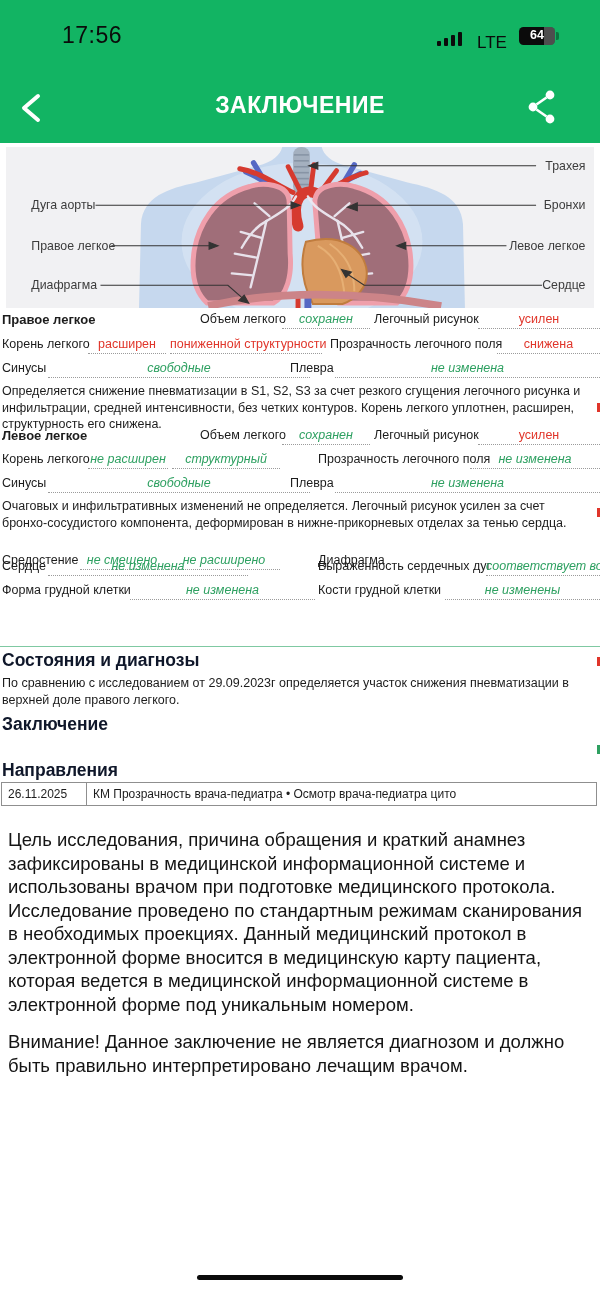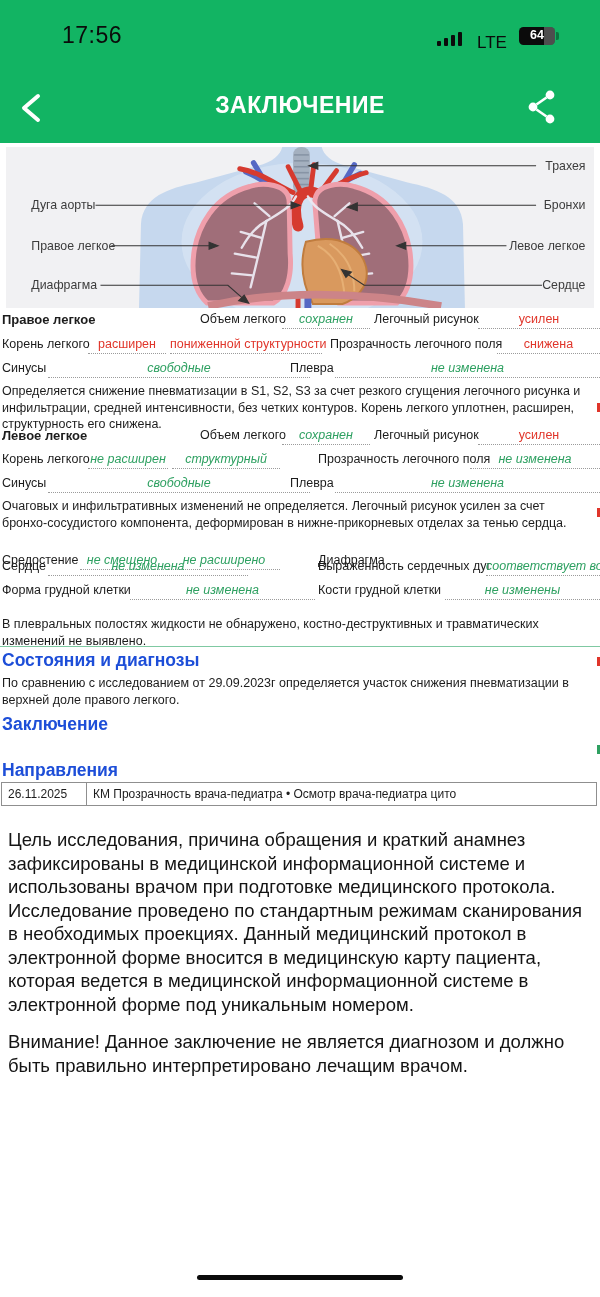--- a/index.html
+++ b/index.html
@@ -36,21 +36,21 @@
   .report{position:absolute;left:0;top:312px;width:600px;height:500px;font-size:12.5px;color:#1c1c1c;}
   .frow{position:absolute;left:0;width:600px;height:20px;}
   .frow .lbl{position:absolute;top:0;white-space:nowrap;}
   .frow .ttl{font-weight:700;font-size:13px;}
   .frow .val{position:absolute;top:0;height:16px;line-height:15px;text-align:center;border-bottom:1px dotted #9b9b9b;white-space:nowrap;}
   .frow .val.clip{overflow:hidden;text-align:left;}
   .g{color:#2ea061;font-style:italic;}
   .r{color:#e0352a;}
   .fpara{position:absolute;left:2px;width:590px;line-height:16.5px;}
   .divider{position:absolute;left:0;width:600px;height:0;border-top:1.5px solid #7fc9a2;}
-  .sec-title{position:absolute;left:2px;font-size:17.5px;font-weight:700;color:#1d4ed8;}
+  .sec-title{position:absolute;left:2px;font-size:17.5px;font-weight:700;color:#0f172a;}
   .ref-table{position:absolute;left:1px;width:596px;border-collapse:collapse;font-size:12px;color:#1c1c1c;}
   .ref-table td{border:1px solid #8f8f8f;padding:3px 6px;height:16px;vertical-align:middle;}
   .ref-table td.date{width:72px;}
   .edge-tick{position:absolute;left:597px;width:3px;height:9px;}
 
   
   .footer{position:absolute;left:8px;top:828px;width:586px;color:#141414;}
   .footer p{margin:0 0 14px 0;font-size:18.5px;line-height:23.5px;}
 
   
@@ -244,21 +244,20 @@
       <span class="val g" style="left:48px;width:200px">не изменена</span>
       <span class="lbl" style="left:318px">Выраженность сердечных дуг</span>
       <span class="val g clip" style="left:486px;width:114px">соответствует возрасту</span>
     </div>
     <div class="frow" style="top:271px;">
       <span class="lbl" style="left:2px">Форма грудной клетки</span>
       <span class="val g" style="left:130px;width:185px">не изменена</span>
       <span class="lbl" style="left:318px">Кости грудной клетки</span>
       <span class="val g" style="left:445px;width:155px">не изменены</span>
     </div>
-    <div class="fpara" style="top:304px">В плевральных полостях жидкости не обнаружено, костно-деструктивных и травматических изменений не выявлено.</div>
 
     <div class="divider" style="top:334px"></div>
 
     <div class="sec-title" style="top:338px">Состояния и диагнозы</div>
     <div class="fpara" style="top:363px">По сравнению с исследованием от 29.09.2023г определяется участок снижения пневматизации в верхней доле правого легкого.</div>
 
     <div class="sec-title" style="top:402px">Заключение</div>
 
     <div class="sec-title" style="top:448px">Направления</div>
     <table class="ref-table" style="top:470px;position:absolute;">

